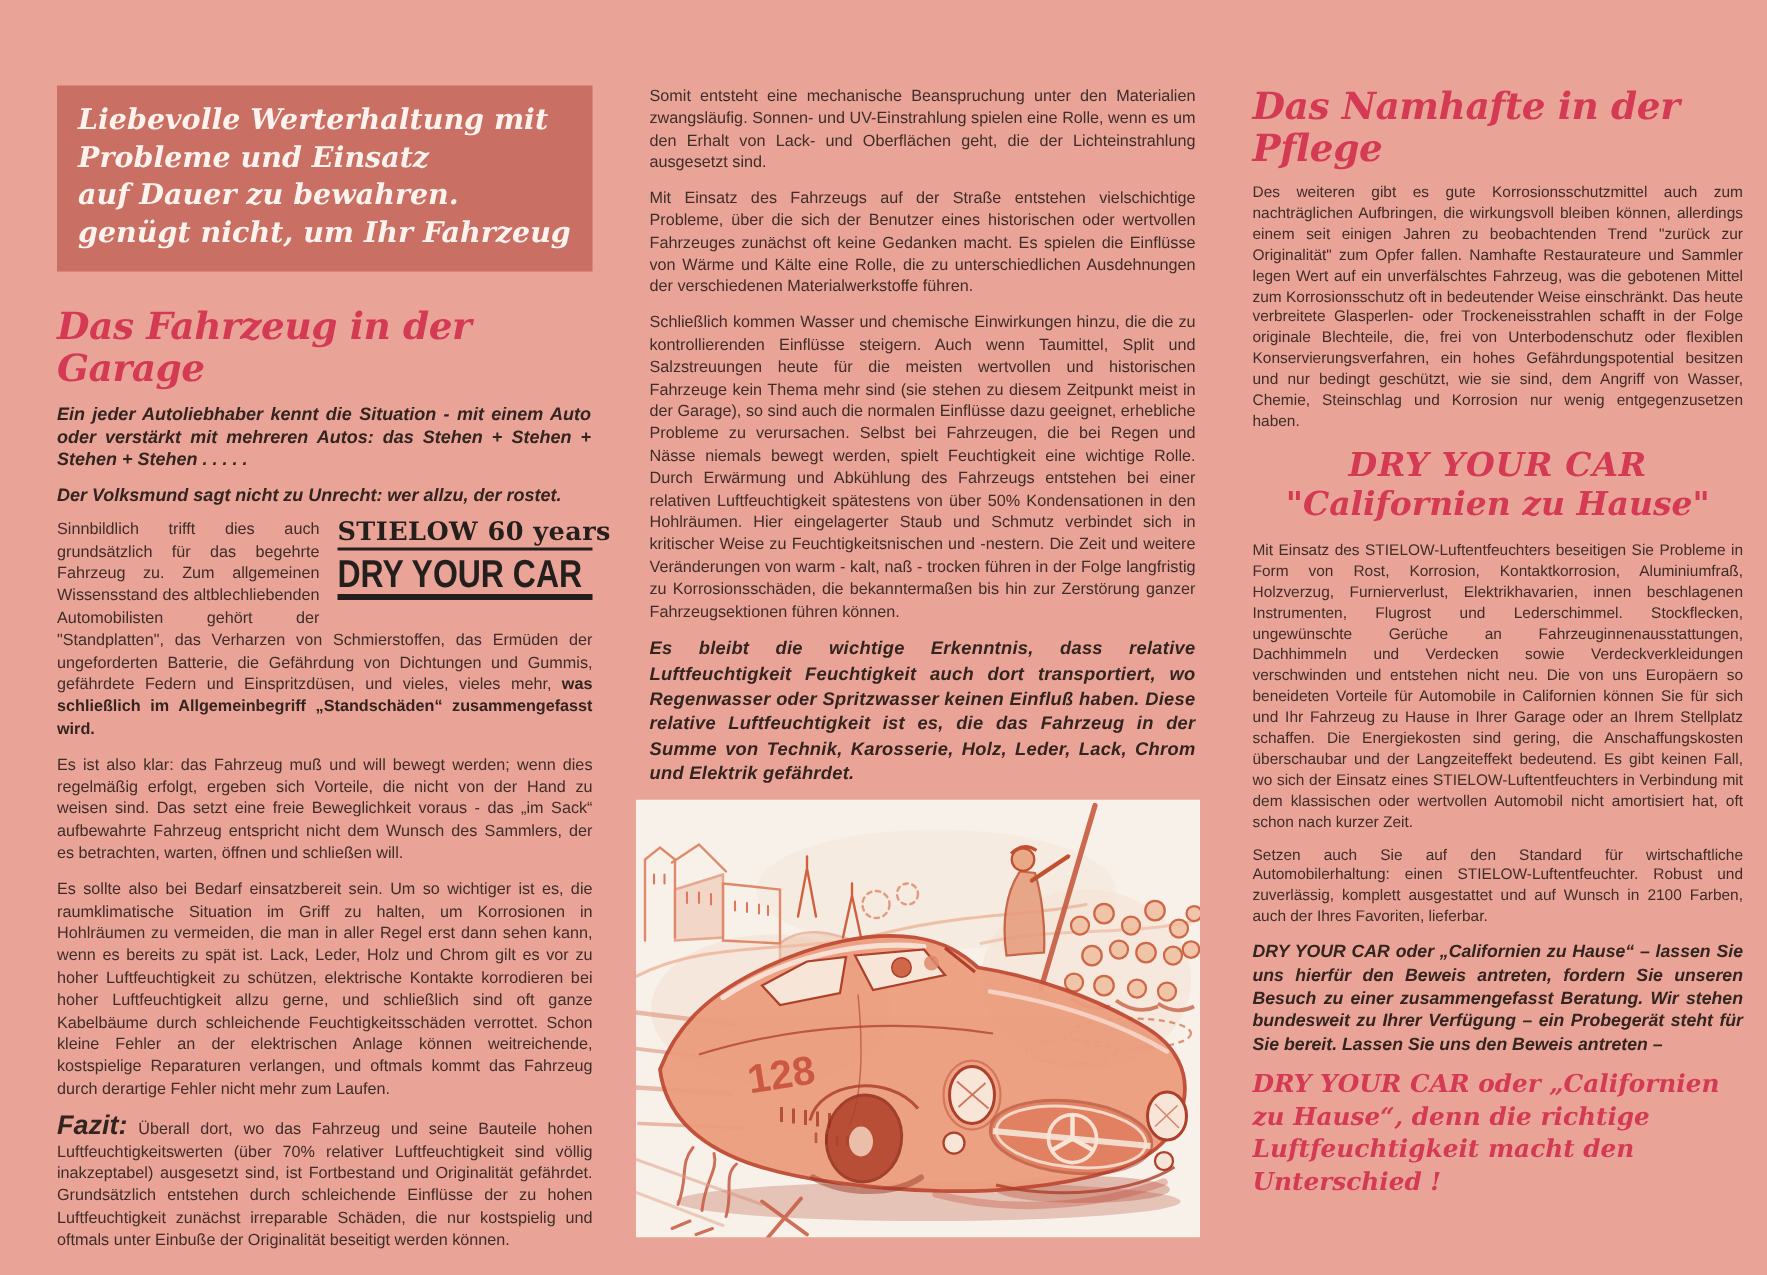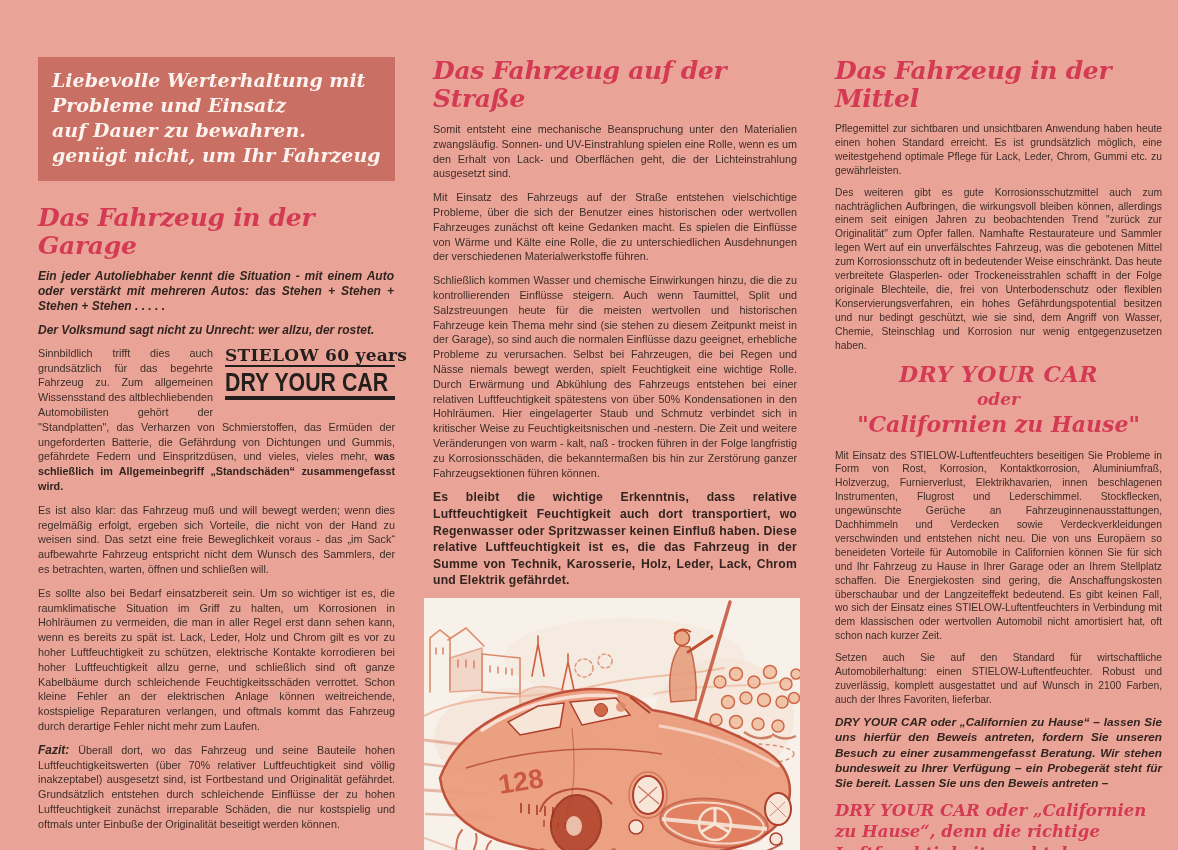--- a/index.html
+++ b/index.html
@@ -53,23 +53,23 @@
     margin:0 1px 8px 0;
   }
   p.body{
     font-size:10.8px;line-height:14.8px;
     color:var(--ink);
     text-align:justify;
     margin:0 0 9px 0;
   }
   .col-right p.body{font-size:10.3px;line-height:13.9px;margin-bottom:8px;}
   .b{font-weight:bold;color:var(--ink-bold);}
-  .fazit-lead{font-weight:bold;font-style:italic;font-size:12px;color:var(--ink-bold);}
+  .fazit-lead{font-weight:bold;font-style:italic;font-size:18px;color:var(--ink-bold);}
   .emph{
-    font-weight:bold;
+    font-weight:bold;font-style:italic;
     font-size:12.2px !important;line-height:16.6px !important;
     color:var(--ink-bold) !important;
     letter-spacing:.2px;
   }
   .strong-ital{
     font-weight:bold;font-style:italic;
     font-size:11.8px !important;line-height:15.4px !important;
     color:var(--ink-bold) !important;
   }
   .closing{
@@ -137,21 +137,20 @@
         <span class="logo-top">STIELOW 60 years</span>
         <span class="logo-bottom"><span class="logo-stretch">DRY YOUR CAR</span></span>
       </span><span>Sinnbildlich trifft dies auch grundsätzlich für das begehrte Fahrzeug zu. Zum allgemeinen Wissensstand des altblechliebenden Automobilisten gehört der "Standplatten", das Verharzen von Schmierstoffen, das Ermüden der ungeforderten Batterie, die Gefährdung von Dichtungen und Gummis, gefährdete Federn und Einspritzdüsen, und vieles, vieles mehr, </span><span class="b">was schließlich im Allgemeinbegriff „Standschäden“ zusammengefasst wird.</span>
     </p>
     <p class="body">Es ist also klar: das Fahrzeug muß und will bewegt werden; wenn dies regelmäßig erfolgt, ergeben sich Vorteile, die nicht von der Hand zu weisen sind. Das setzt eine freie Beweglichkeit voraus - das „im Sack“ aufbewahrte Fahrzeug entspricht nicht dem Wunsch des Sammlers, der es betrachten, warten, öffnen und schließen will.</p>
     <p class="body">Es sollte also bei Bedarf einsatzbereit sein. Um so wichtiger ist es, die raumklimatische Situation im Griff zu halten, um Korrosionen in Hohlräumen zu vermeiden, die man in aller Regel erst dann sehen kann, wenn es bereits zu spät ist. Lack, Leder, Holz und Chrom gilt es vor zu hoher Luftfeuchtigkeit zu schützen, elektrische Kontakte korrodieren bei hoher Luftfeuchtigkeit allzu gerne, und schließlich sind oft ganze Kabelbäume durch schleichende Feuchtigkeitsschäden verrottet. Schon kleine Fehler an der elektrischen Anlage können weitreichende, kostspielige Reparaturen verlangen, und oftmals kommt das Fahrzeug durch derartige Fehler nicht mehr zum Laufen.</p>
     <p class="body"><span class="fazit-lead">Fazit:</span><span> Überall dort, wo das Fahrzeug und seine Bauteile hohen Luftfeuchtigkeitswerten (über 70% relativer Luftfeuchtigkeit sind völlig inakzeptabel) ausgesetzt sind, ist Fortbestand und Originalität gefährdet. Grundsätzlich entstehen durch schleichende Einflüsse der zu hohen Luftfeuchtigkeit zunächst irreparable Schäden, die nur kostspielig und oftmals unter Einbuße der Originalität beseitigt werden können.</span></p>
   </div>
 
   <div class="col col-mid">
-    <h1>Das Fahrzeug auf der Straße</h1>
     <p class="body">Somit entsteht eine mechanische Beanspruchung unter den Materialien zwangsläufig. Sonnen- und UV-Einstrahlung spielen eine Rolle, wenn es um den Erhalt von Lack- und Oberflächen geht, die der Lichteinstrahlung ausgesetzt sind.</p>
     <p class="body">Mit Einsatz des Fahrzeugs auf der Straße entstehen vielschichtige Probleme, über die sich der Benutzer eines historischen oder wertvollen Fahrzeuges zunächst oft keine Gedanken macht. Es spielen die Einflüsse von Wärme und Kälte eine Rolle, die zu unterschiedlichen Ausdehnungen der verschiedenen Materialwerkstoffe führen.</p>
     <p class="body">Schließlich kommen Wasser und chemische Einwirkungen hinzu, die die zu kontrollierenden Einflüsse steigern. Auch wenn Taumittel, Split und Salzstreuungen heute für die meisten wertvollen und historischen Fahrzeuge kein Thema mehr sind (sie stehen zu diesem Zeitpunkt meist in der Garage), so sind auch die normalen Einflüsse dazu geeignet, erhebliche Probleme zu verursachen. Selbst bei Fahrzeugen, die bei Regen und Nässe niemals bewegt werden, spielt Feuchtigkeit eine wichtige Rolle. Durch Erwärmung und Abkühlung des Fahrzeugs entstehen bei einer relativen Luftfeuchtigkeit spätestens von über 50% Kondensationen in den Hohlräumen. Hier eingelagerter Staub und Schmutz verbindet sich in kritischer Weise zu Feuchtigkeitsnischen und -nestern. Die Zeit und weitere Veränderungen von warm - kalt, naß - trocken führen in der Folge langfristig zu Korrosionsschäden, die bekanntermaßen bis hin zur Zerstörung ganzer Fahrzeugsektionen führen können.</p>
     <p class="body emph">Es bleibt die wichtige Erkenntnis, dass relative Luftfeuchtigkeit Feuchtigkeit auch dort transportiert, wo Regenwasser oder Spritzwasser keinen Einfluß haben. Diese relative Luftfeuchtigkeit ist es, die das Fahrzeug in der Summe von Technik, Karosserie, Holz, Leder, Lack, Chrom und Elektrik gefährdet.</p>
 
     <div class="illustration">
       <svg width="376" height="292" viewBox="0 0 376 292" xmlns="http://www.w3.org/2000/svg">
         <rect width="376" height="292" fill="#f8f1ea"></rect>
         <ellipse cx="90" cy="140" rx="80" ry="50" fill="#f2ddce" opacity=".5"></ellipse>
         <ellipse cx="300" cy="120" rx="70" ry="60" fill="#f4e0d0" opacity=".5"></ellipse>
@@ -256,26 +255,24 @@
           <path d="M110,266 L88,292" stroke-width="2.5"></path>
           <path d="M24,286 l12,-5 M40,290 l11,-4"></path>
           <path d="M0,240 L84,270" stroke="#d98a6d" opacity=".5"></path>
           <path d="M0,262 L58,284" stroke="#d98a6d" opacity=".45"></path>
         </g>
       </svg>
     </div>
   </div>
 
   <div class="col col-right">
-    <h1>Das Fahrzeug in der Mittel</h1>
-    <p class="body">Pflegemittel zur sichtbaren und unsichtbaren Anwendung haben heute einen hohen Standard erreicht. Es ist grundsätzlich möglich, eine weitestgehend optimale Pflege für Lack, Leder, Chrom, Gummi etc. zu gewährleisten.</p>
+    <h1>Das Namhafte in der Pflege</h1>
     <p class="body">Des weiteren gibt es gute Korrosionsschutzmittel auch zum nachträglichen Aufbringen, die wirkungsvoll bleiben können, allerdings einem seit einigen Jahren zu beobachtenden Trend "zurück zur Originalität" zum Opfer fallen. Namhafte Restaurateure und Sammler legen Wert auf ein unverfälschtes Fahrzeug, was die gebotenen Mittel zum Korrosionsschutz oft in bedeutender Weise einschränkt. Das heute verbreitete Glasperlen- oder Trockeneisstrahlen schafft in der Folge originale Blechteile, die, frei von Unterbodenschutz oder flexiblen Konservierungsverfahren, ein hohes Gefährdungspotential besitzen und nur bedingt geschützt, wie sie sind, dem Angriff von Wasser, Chemie, Steinschlag und Korrosion nur wenig entgegenzusetzen haben.</p>
     <div class="subhead">
       <div class="sub1">DRY YOUR CAR</div>
-      <div class="sub2">oder</div>
       <div class="sub3">"Californien zu Hause"</div>
     </div>
     <p class="body">Mit Einsatz des STIELOW-Luftentfeuchters beseitigen Sie Probleme in Form von Rost, Korrosion, Kontaktkorrosion, Aluminiumfraß, Holzverzug, Furnierverlust, Elektrikhavarien, innen beschlagenen Instrumenten, Flugrost und Lederschimmel. Stockflecken, ungewünschte Gerüche an Fahrzeuginnenausstattungen, Dachhimmeln und Verdecken sowie Verdeckverkleidungen verschwinden und entstehen nicht neu. Die von uns Europäern so beneideten Vorteile für Automobile in Californien können Sie für sich und Ihr Fahrzeug zu Hause in Ihrer Garage oder an Ihrem Stellplatz schaffen. Die Energiekosten sind gering, die Anschaffungskosten überschaubar und der Langzeiteffekt bedeutend. Es gibt keinen Fall, wo sich der Einsatz eines STIELOW-Luftentfeuchters in Verbindung mit dem klassischen oder wertvollen Automobil nicht amortisiert hat, oft schon nach kurzer Zeit.</p>
     <p class="body">Setzen auch Sie auf den Standard für wirtschaftliche Automobilerhaltung: einen STIELOW-Luftentfeuchter. Robust und zuverlässig, komplett ausgestattet und auf Wunsch in 2100 Farben, auch der Ihres Favoriten, lieferbar.</p>
     <p class="body strong-ital">DRY YOUR CAR oder „Californien zu Hause“ – lassen Sie uns hierfür den Beweis antreten, fordern Sie unseren Besuch zu einer zusammengefasst Beratung. Wir stehen bundesweit zu Ihrer Verfügung – ein Probegerät steht für Sie bereit. Lassen Sie uns den Beweis antreten –</p>
     <p class="closing">DRY YOUR CAR oder „Californien zu Hause“, denn die richtige Luftfeuchtigkeit macht den Unterschied !</p>
   </div>
 
 </div>
 

